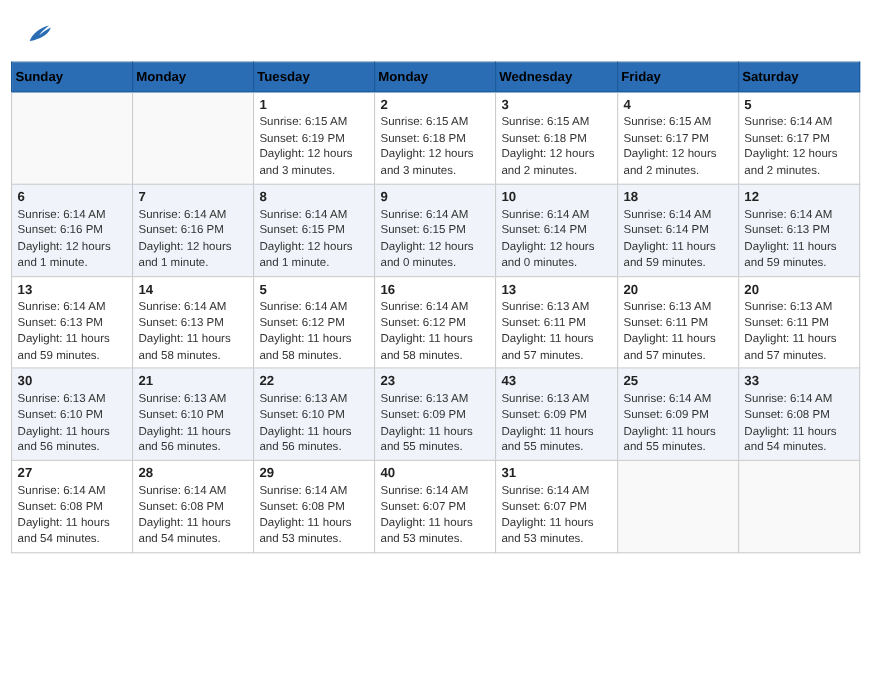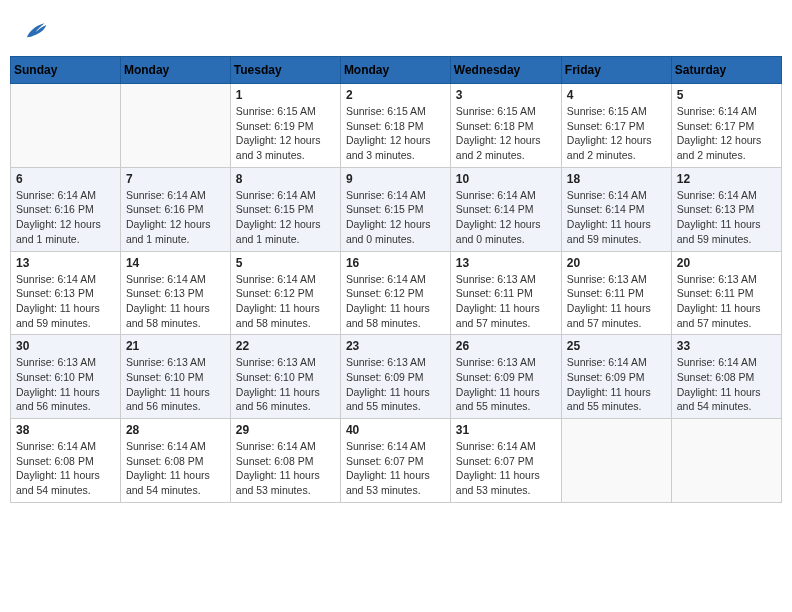--- a/index.html
+++ b/index.html
@@ -262,41 +262,41 @@
 Sunset: 6:10 PM
 Daylight: 11 hours and 56 minutes.</div>
         </td>
         <td>
           <span class="day-num">23</span>
           <div class="day-info" style="white-space: pre-line;">Sunrise: 6:13 AM
 Sunset: 6:09 PM
 Daylight: 11 hours and 55 minutes.</div>
         </td>
         <td>
-          <span class="day-num">26</span>
+          <span class="day-num">43</span>
           <div class="day-info" style="white-space: pre-line;">Sunrise: 6:13 AM
 Sunset: 6:09 PM
 Daylight: 11 hours and 55 minutes.</div>
         </td>
         <td>
           <span class="day-num">25</span>
           <div class="day-info" style="white-space: pre-line;">Sunrise: 6:14 AM
 Sunset: 6:09 PM
 Daylight: 11 hours and 55 minutes.</div>
         </td>
         <td>
           <span class="day-num">33</span>
           <div class="day-info" style="white-space: pre-line;">Sunrise: 6:14 AM
 Sunset: 6:08 PM
 Daylight: 11 hours and 54 minutes.</div>
         </td>
       </tr>
       <tr>
         <td>
-          <span class="day-num">38</span>
+          <span class="day-num">27</span>
           <div class="day-info" style="white-space: pre-line;">Sunrise: 6:14 AM
 Sunset: 6:08 PM
 Daylight: 11 hours and 54 minutes.</div>
         </td>
         <td>
           <span class="day-num">28</span>
           <div class="day-info" style="white-space: pre-line;">Sunrise: 6:14 AM
 Sunset: 6:08 PM
 Daylight: 11 hours and 54 minutes.</div>
         </td>

